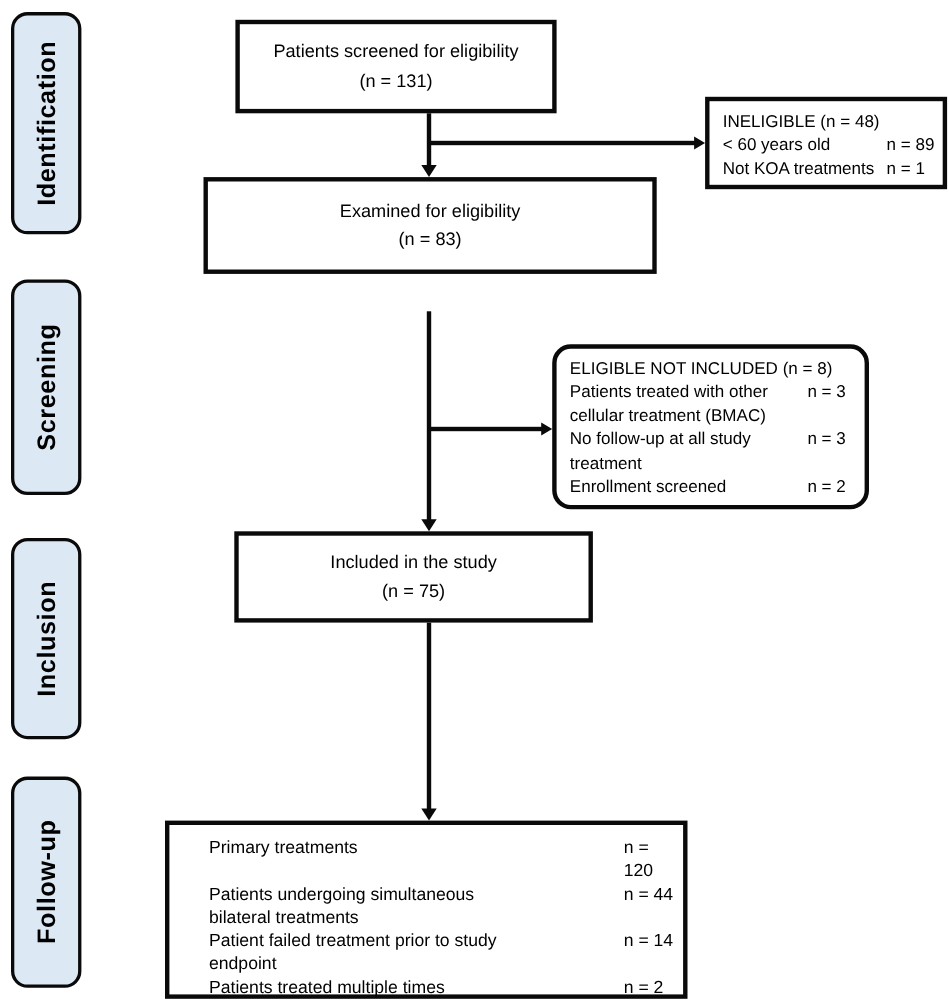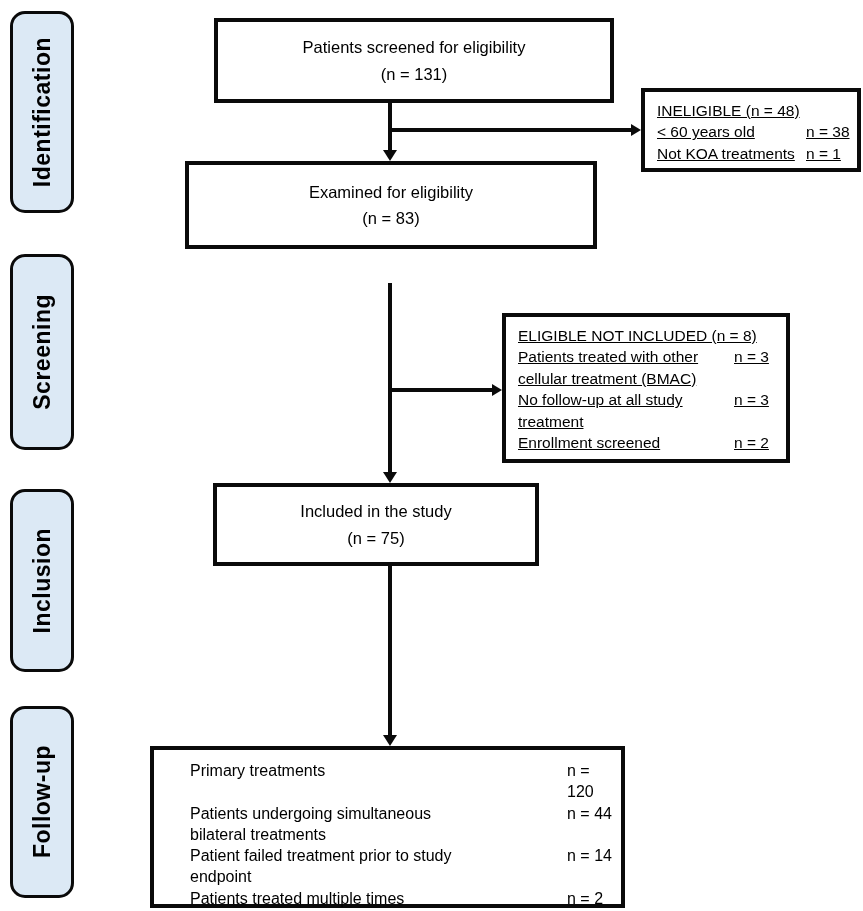--- a/index.html
+++ b/index.html
@@ -53,21 +53,20 @@
     text-align: center;
   }
   .fbox.center .box-text {
     font-size: 16.5px;
     line-height: 1.6;
     white-space: pre-line;
   }
   .sidebox {
     padding: 8px 6px 6px 12px;
     font-size: 15.5px;
-    text-decoration: underline;
   }
   .sidebox .box-title {
     line-height: 1.38;
     white-space: nowrap;
   }
   .rows .row {
     display: grid;
   }
   .row .row-label {
     white-space: pre-line;
@@ -115,45 +114,45 @@
   <div class="stage" style="top:254px; height:196px;">
     <span class="stage-label">Screening</span>
   </div>
   <div class="stage" style="top:489px; height:183px;">
     <span class="stage-label">Inclusion</span>
   </div>
   <div class="stage" style="top:706px; height:192px;">
     <span class="stage-label">Follow-up</span>
   </div>
 
-  <div class="fbox center" style="left:214px; top:18px; width:400px; height:85px;">
+  <div class="fbox center" style="left:214px; top:18px; width:292px; height:85px;">
     <span class="box-text">Patients screened for eligibility
 (n = 131)</span>
   </div>
 
   <div class="fbox sidebox" id="box-ineligible" style="left:641px; top:88px; width:220px; height:84px;">
     <div class="box-title">INELIGIBLE (n = 48)</div>
     <div class="rows">
       <div class="row">
         <span class="row-label">&lt; 60 years old</span>
-        <span class="row-value">n = 38</span>
+        <span class="row-value">n = 89</span>
       </div>
       <div class="row">
         <span class="row-label">Not KOA treatments</span>
         <span class="row-value">n = 1</span>
       </div>
     </div>
   </div>
 
   <div class="fbox center" style="left:185px; top:161px; width:412px; height:88px;">
     <span class="box-text">Examined for eligibility
 (n = 83)</span>
   </div>
 
-  <div class="fbox sidebox" id="box-eligible-not-included" style="left:502px; top:313px; width:288px; height:150px;">
+  <div class="fbox sidebox" id="box-eligible-not-included" style="left:502px; top:313px; width:288px; height:150px;border-radius:17px;">
     <div class="box-title">ELIGIBLE NOT INCLUDED (n = 8)</div>
     <div class="rows">
       <div class="row">
         <span class="row-label">Patients treated with other
 cellular treatment (BMAC)</span>
         <span class="row-value">n = 3</span>
       </div>
       <div class="row">
         <span class="row-label">No follow-up at all study
 treatment</span>

